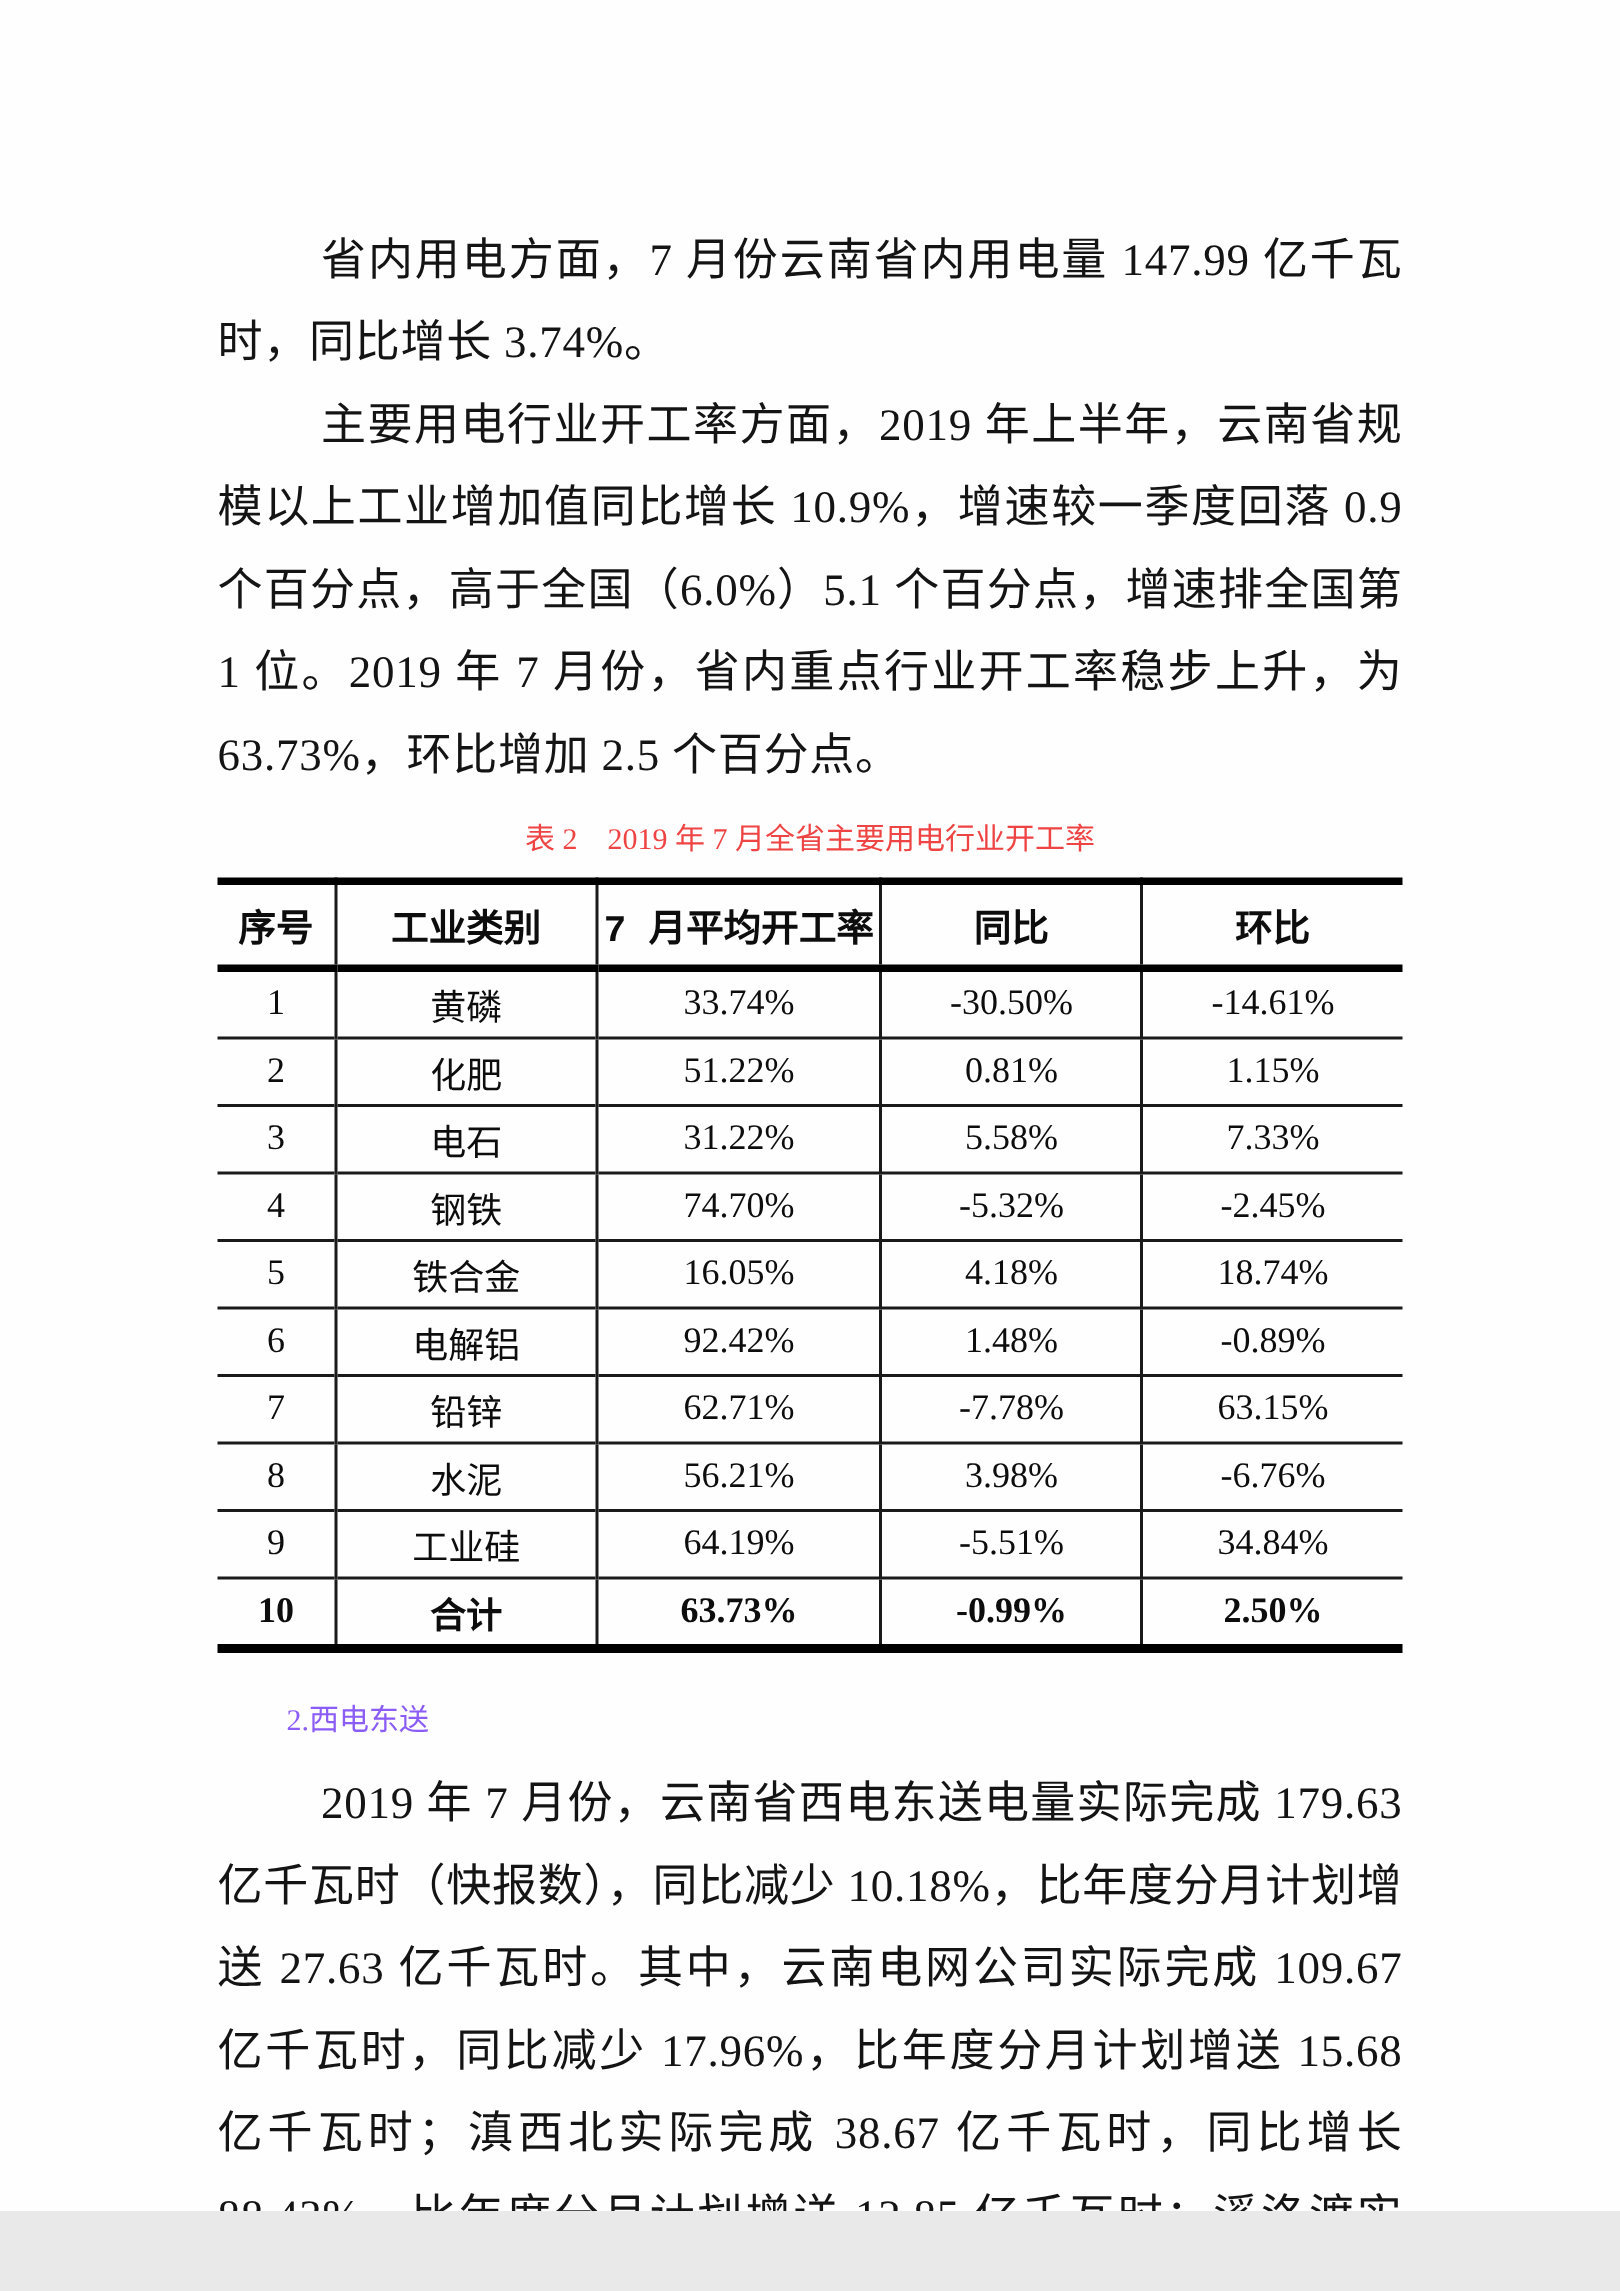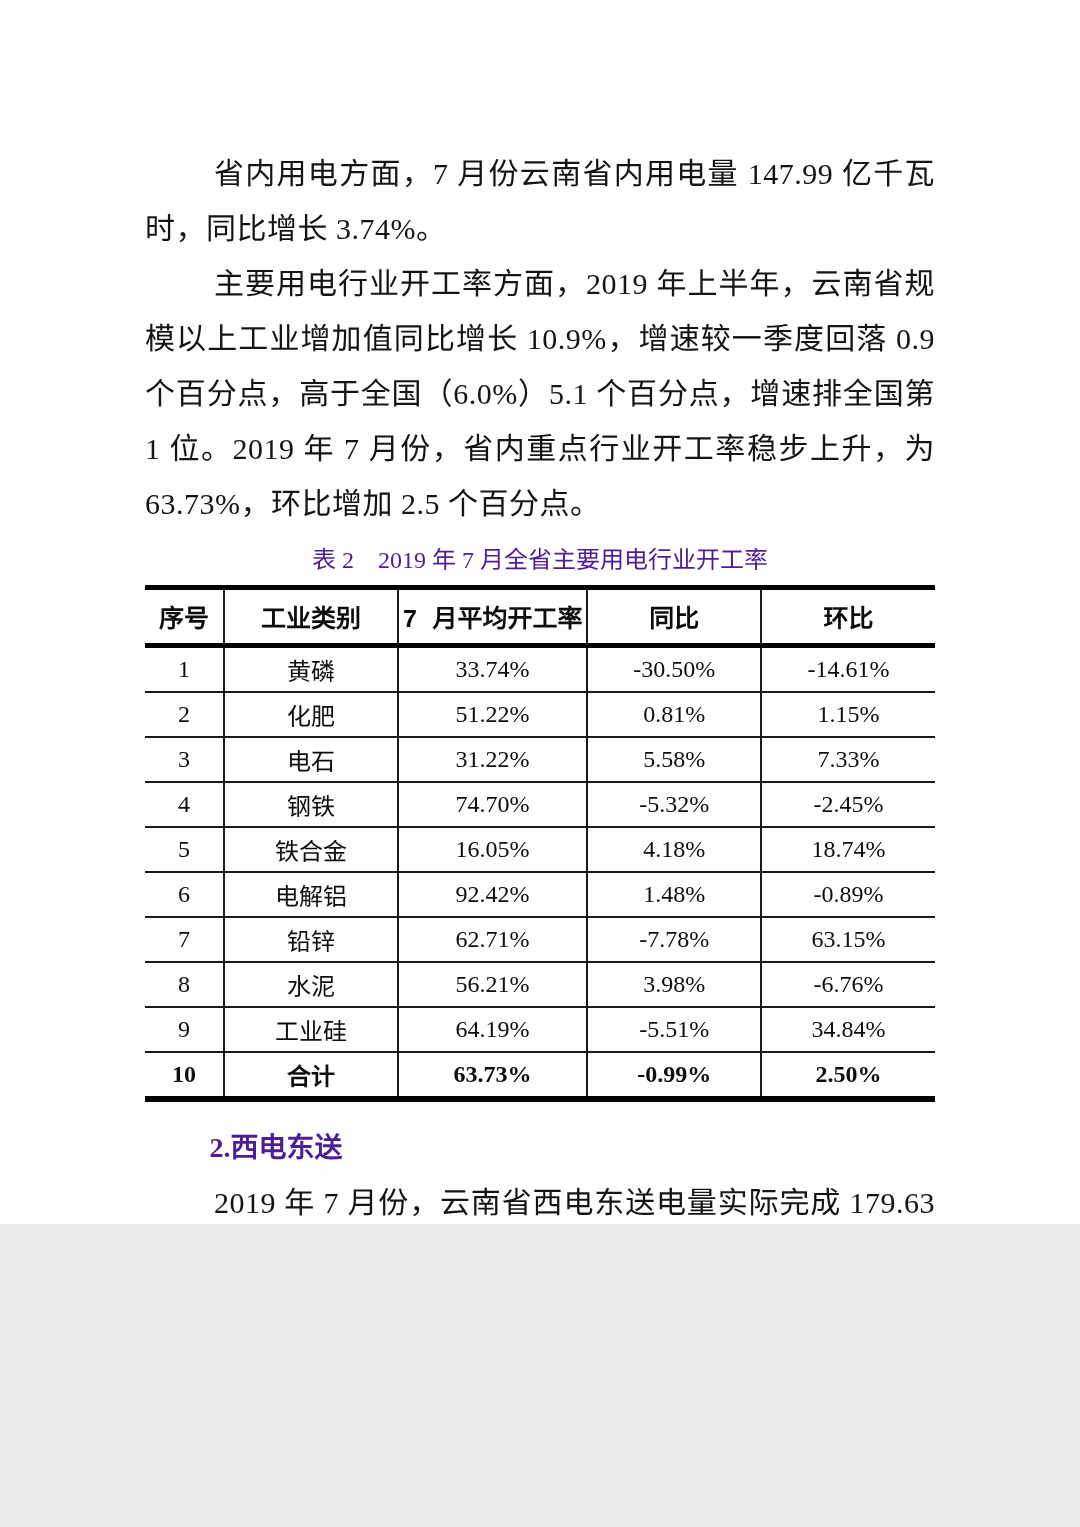--- a/index.html
+++ b/index.html
@@ -1,43 +1,43 @@
 <!DOCTYPE html>
 <html lang="zh-CN"><head>
 <meta charset="utf-8">
 <style>
   * { margin: 0; padding: 0; box-sizing: border-box; }
   html, body { background: #e9e9e9; }
   .page {
     position: relative;
     width: 1080px;
-    height: 1224px;
+    height: 1474px;
     margin: 0 auto;
     background: #fefefe;
     color: #111;
     font-family: "Liberation Serif", "DejaVu Serif", serif;
     overflow: hidden;
   }
   .content {
     padding: 146px 145px 0 145px;
   }
   .body-text {
     font-size: 30px;
     line-height: 55px;
     text-align: justify;
     text-indent: 2.3em;
     letter-spacing: 0.5px;
     color: #141414;
   }
   .table-caption {
     margin-top: 10px;
     text-align: center;
-    font-size: 24px;
+    font-size: 20px;
     line-height: 38px;
-    color: #4c1d95;
+    color: #ef4444;
     white-space: pre;
   }
   table.opening-rate {
     width: 100%;
     margin-top: 6px;
     border-collapse: collapse;
     border-top: 5px solid #000;
     border-bottom: 6px solid #000;
     table-layout: fixed;
   }
@@ -57,25 +57,25 @@
     border-top: 2px solid #1a1a1a;
     text-align: center;
     color: #0d0d0d;
   }
   table.opening-rate tbody tr:first-child td { border-top: none; }
   table.opening-rate th:not(:last-child),
   table.opening-rate td:not(:last-child) { border-right: 2px solid #1a1a1a; }
   table.opening-rate tr.total td { font-weight: bold; }
   .section-heading {
     margin-top: 18px;
-    font-size: 28px;
+    font-size: 20px;
     line-height: 55px;
-    font-weight: bold;
+    font-weight: normal;
     text-indent: 2.3em;
-    color: #4c1d95;
+    color: #8b5cf6;
   }
 </style>
 </head>
 <body>
 
 <div class="page">
   <div class="content">
 
     <p class="body-text">省内用电方面，7 月份云南省内用电量 147.99 亿千瓦时，同比增长 3.74%。</p>
 

